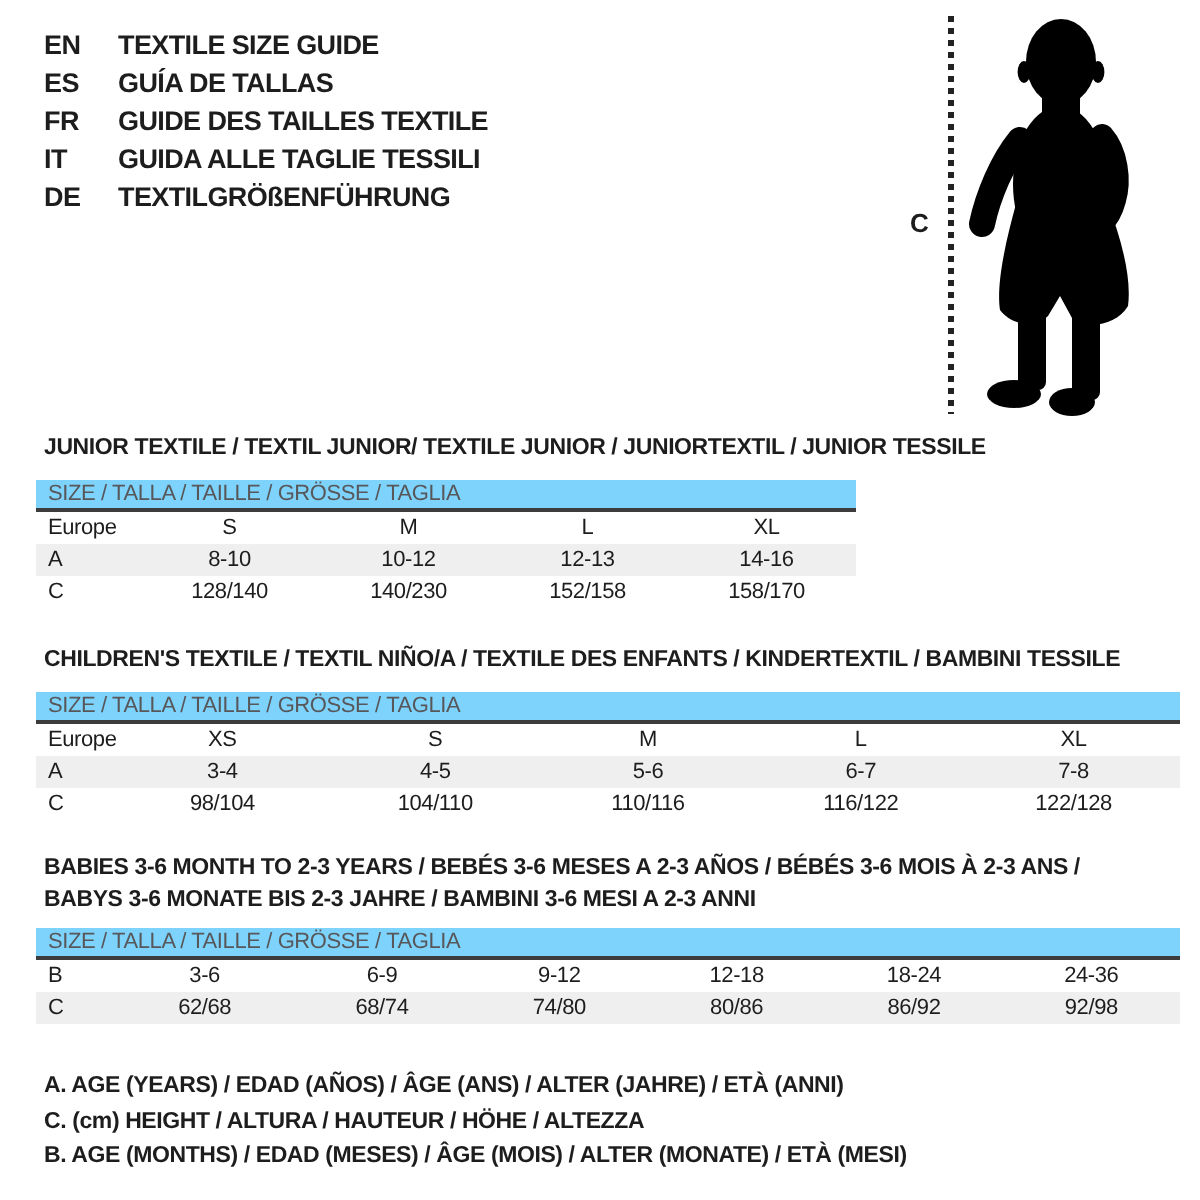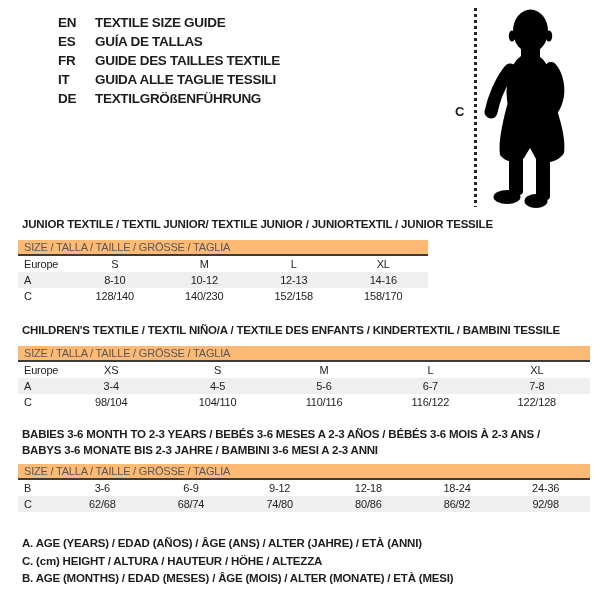--- a/index.html
+++ b/index.html
@@ -7,39 +7,39 @@
     position:relative;
     width:600px;height:600px;
     background:#ffffff;
     font-family:"Liberation Sans", sans-serif;
     color:#1d1d1d;
     overflow:hidden;
   }
   
   .lang-block{position:absolute;left:22px;top:13px;}
   .lang-row{display:flex;height:19px;line-height:19px;}
-  .lang-code{width:37px;font-weight:bold;font-size:13.5px;letter-spacing:-0.3px;margin-left:36px;}
+  .lang-code{width:37px;font-weight:bold;font-size:13.5px;letter-spacing:-0.3px;}
   .lang-label{font-weight:bold;font-size:13.5px;letter-spacing:-0.3px;white-space:nowrap;}
   
   .measure-line{
     position:absolute;left:474px;top:8px;width:2.5px;height:199px;
     background:repeating-linear-gradient(to bottom,#222 0,#222 3px,transparent 3px,transparent 6px);
   }
   .measure-label{position:absolute;left:455px;top:104px;font-size:13px;font-weight:bold;}
   .baby-svg{position:absolute;left:480px;top:6px;width:100px;height:205px;}
   
   .tbl-title{
     position:absolute;left:22px;
     font-size:11.5px;font-weight:bold;letter-spacing:-0.2px;
     line-height:16px;white-space:nowrap;
   }
   .size-table{position:absolute;left:18px;}
   .size-bar{
     height:14px;line-height:14px;
-    background:#fdba74;color:#57575a;
+    background:#7dd3fc;color:#57575a;
     font-size:11px;letter-spacing:-0.2px;
     padding-left:6px;
     border-bottom:2px solid #3c3c3c;
   }
   .t-row{display:grid;height:16px;line-height:16px;font-size:11px;letter-spacing:-0.2px;}
   .t-row.shaded{background:#efefef;}
   .t-cell{text-align:center;overflow:hidden;}
   .t-cell.lbl{text-align:left;padding-left:6px;}
   .t1{width:410px;top:240px;}
   .t1 .t-row{grid-template-columns:52px repeat(4,1fr);}

